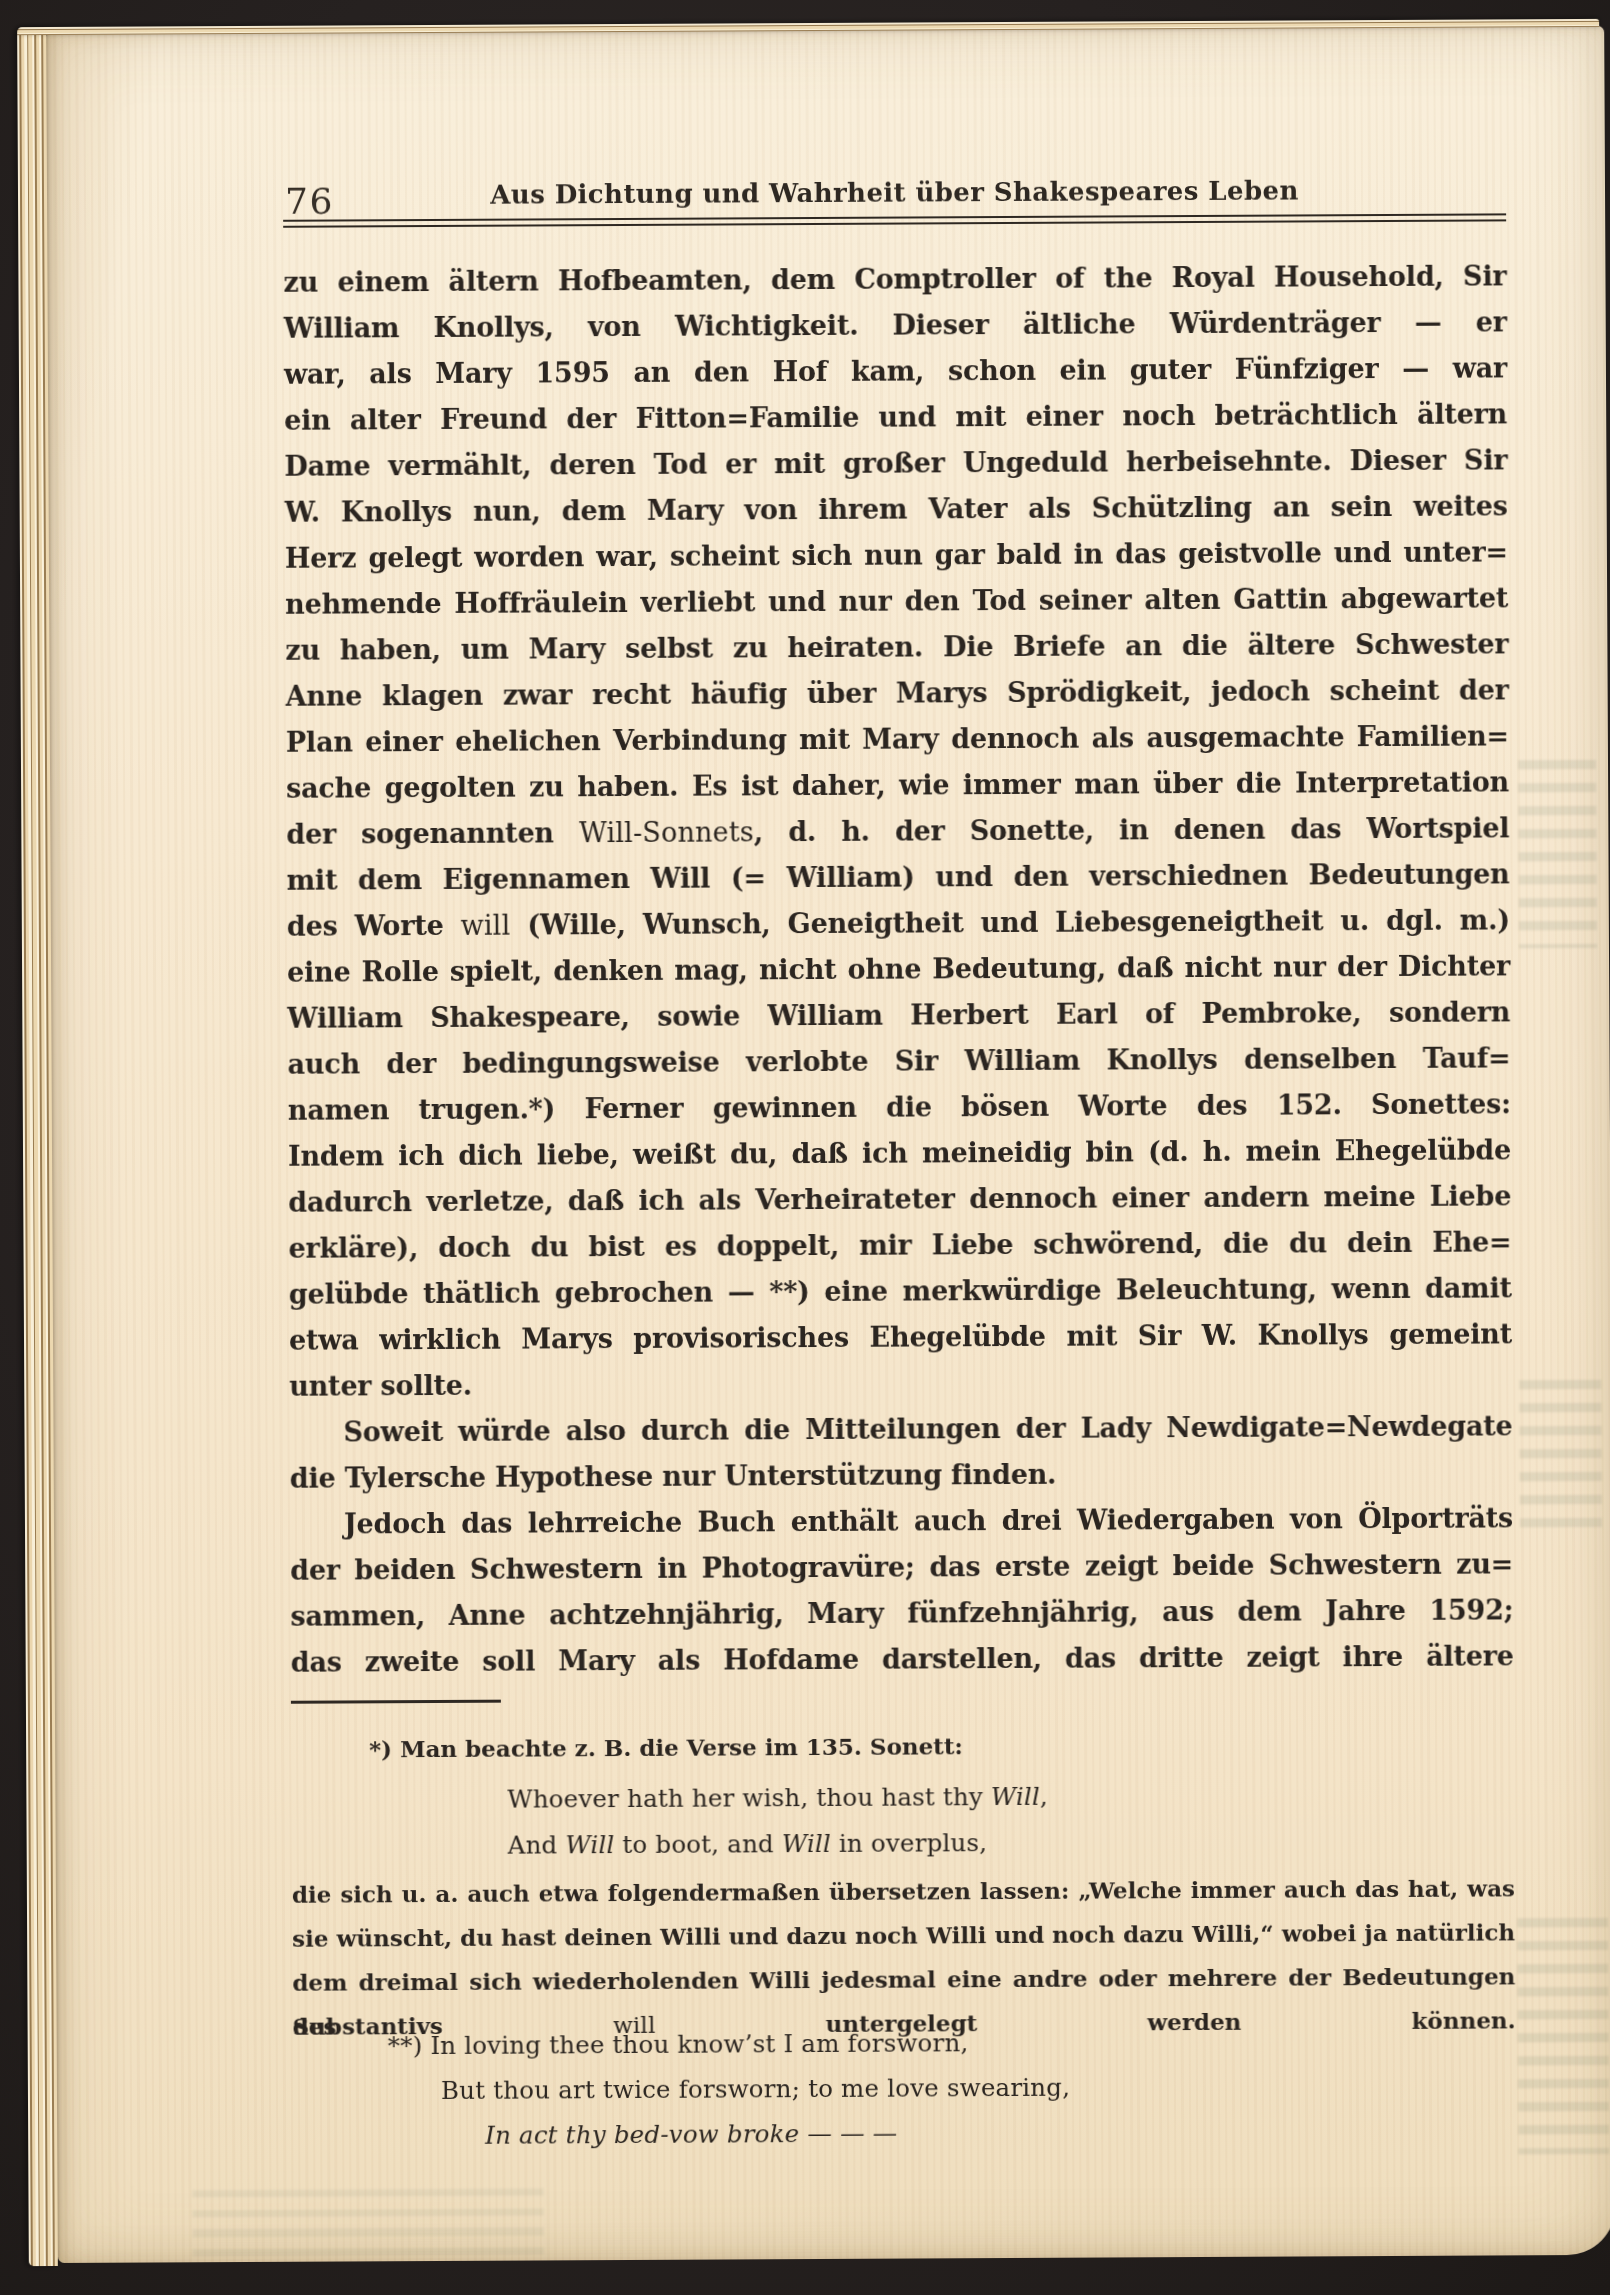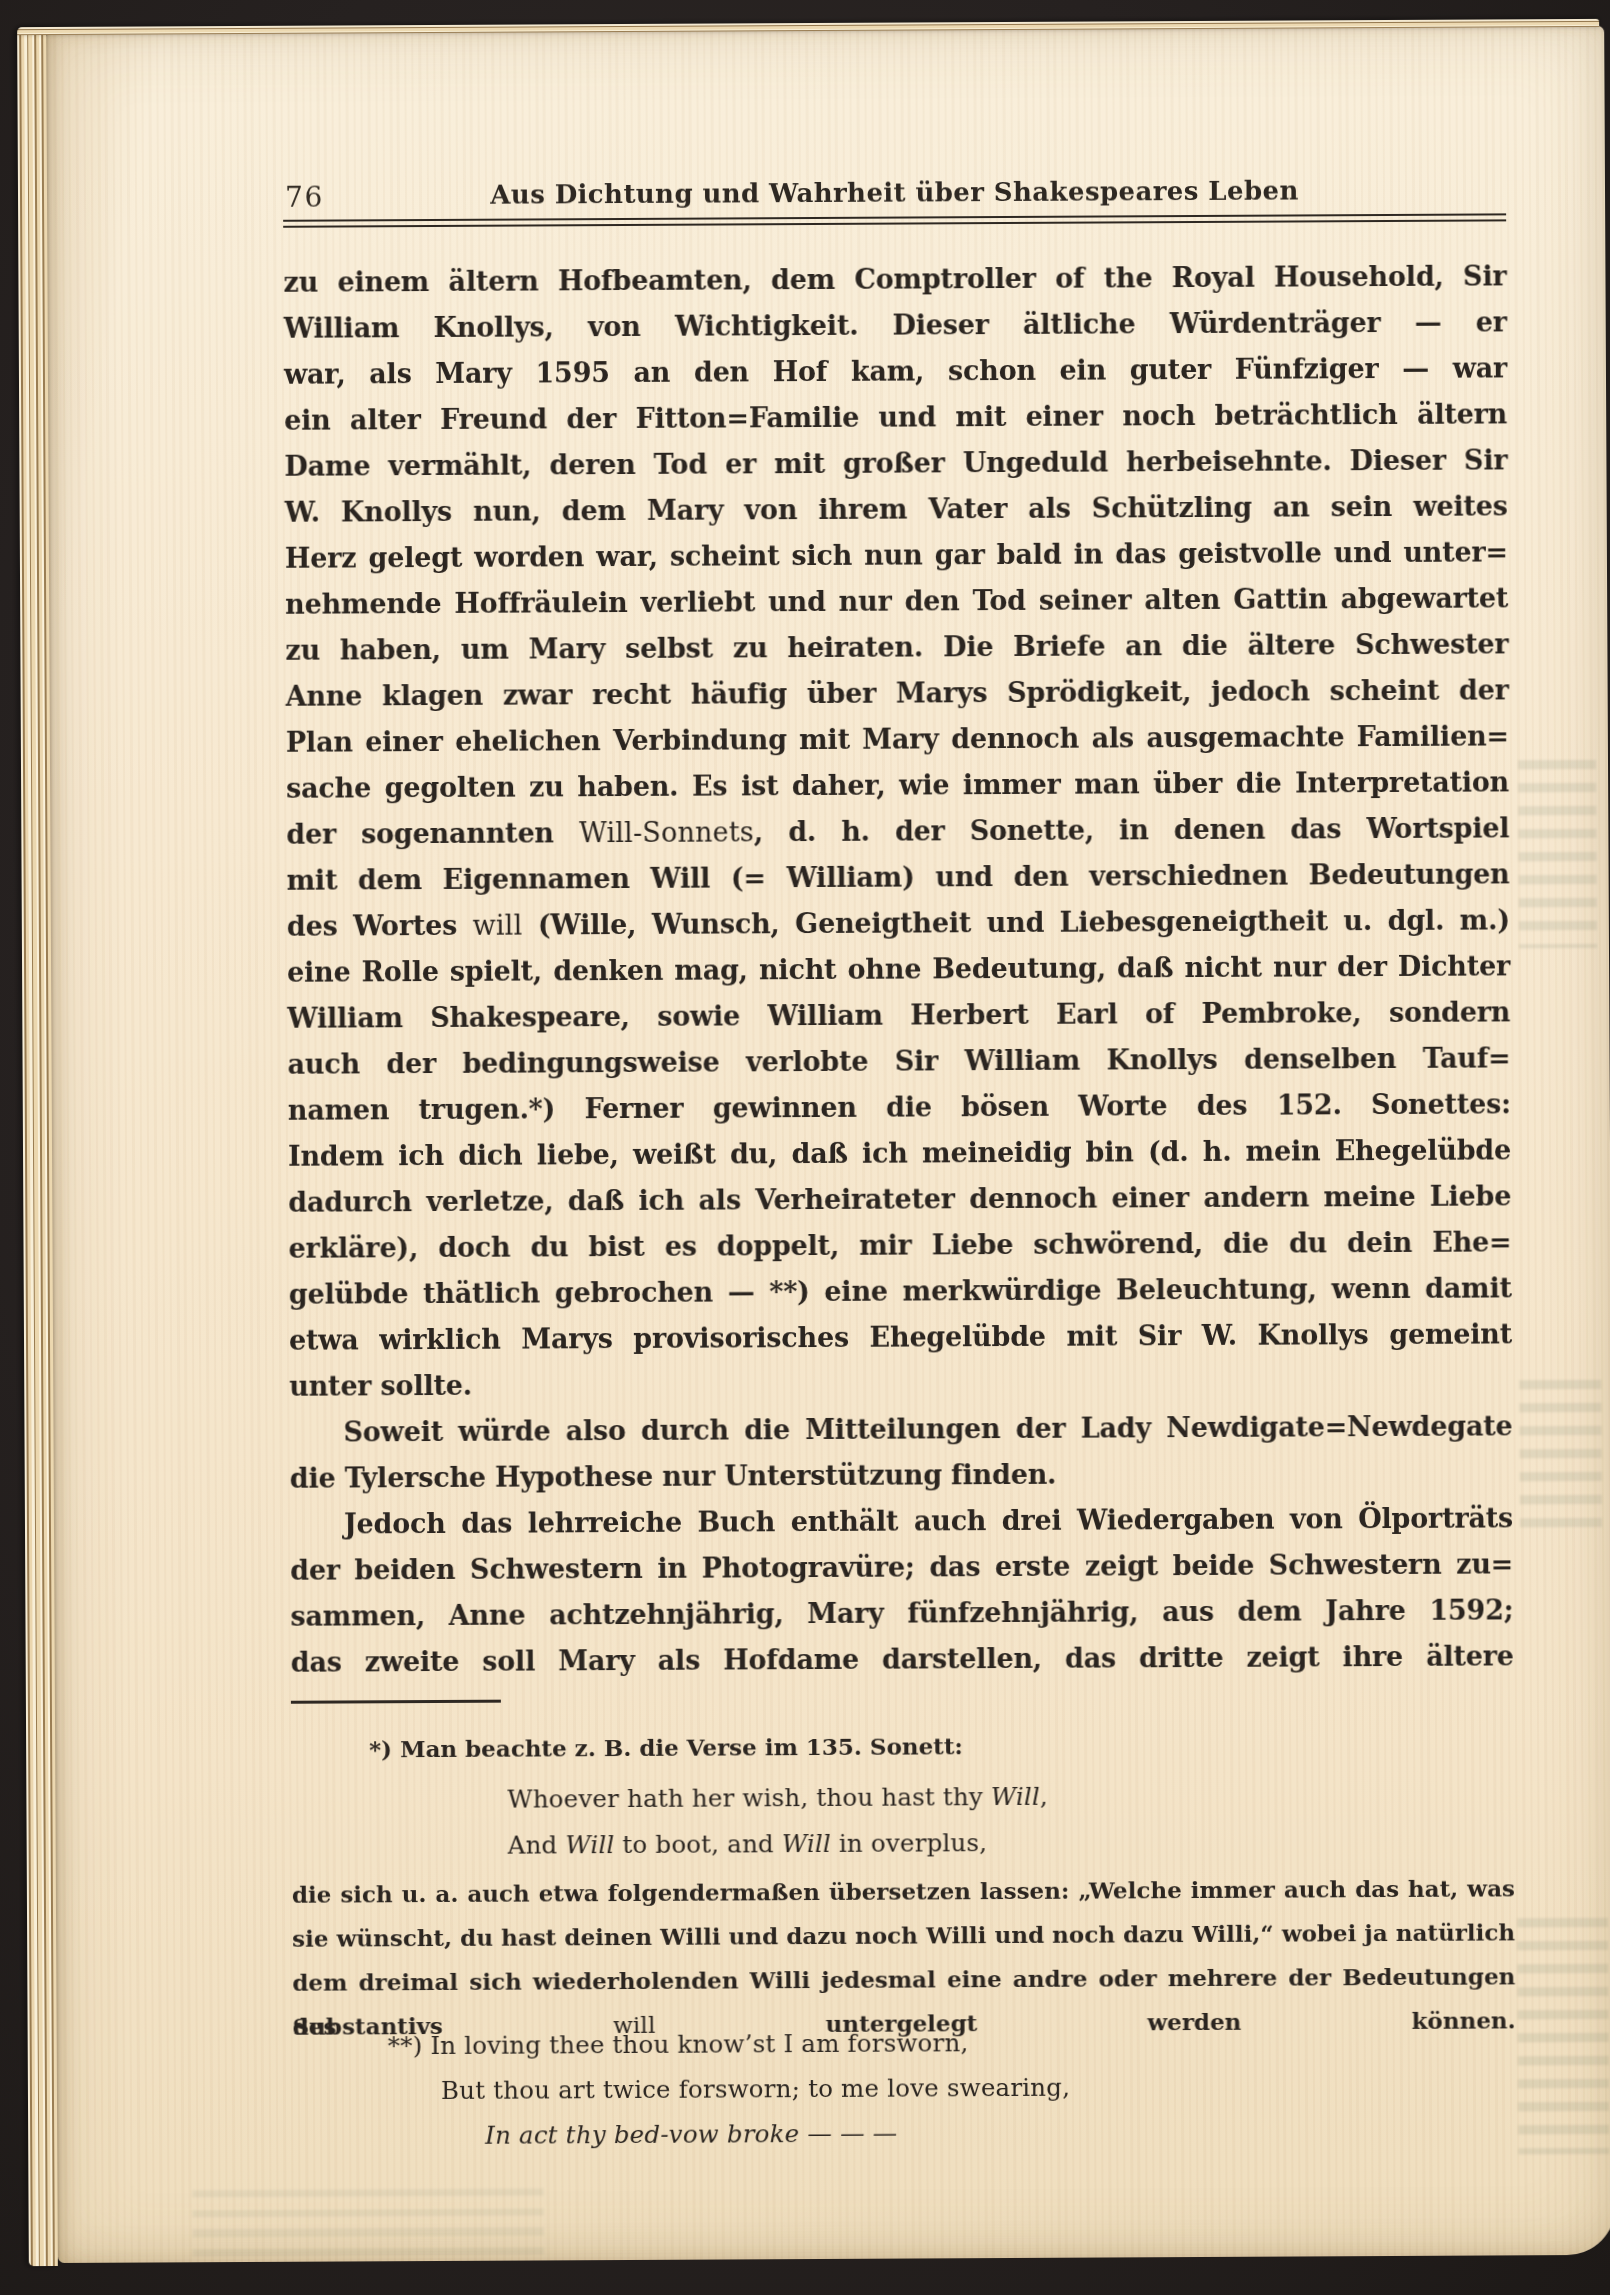--- a/index.html
+++ b/index.html
@@ -33,21 +33,21 @@
     background:
       repeating-linear-gradient(180deg, rgba(252,243,220,.9) 0 1.6px, rgba(141,112,70,.85) 1.6px 3.3px, rgba(238,219,180,.95) 3.3px 5.7px),
       linear-gradient(180deg,#9c8257,#e8d5ae);
     border-radius:4.9px 3.3px 0 0;
     box-shadow:0 -1.6px 4.9px rgba(0,0,0,.4);
   }
   .grain{position:absolute;inset:0;pointer-events:none;border-radius:inherit;
     background:repeating-linear-gradient(90deg, rgba(170,135,80,.05) 0 2.4px, rgba(255,255,255,0) 2.4px 7.3px);
     mix-blend-mode:multiply;}
   
-  .pagenum{position:absolute;left:238px;top:148px;font-size:28px;letter-spacing:1.6px;color:#352e26;}
+  .pagenum{position:absolute;left:238px;top:148px;font-size:36px;letter-spacing:1.6px;color:#352e26;}
   .runtitle{position:absolute;left:236px;top:148px;width:1223px;text-align:center;
     font-size:26px;font-weight:700;letter-spacing:0.4px;color:#2e2822;}
   .hrule{position:absolute;left:236px;top:187px;width:1223px;height:4.1px;
     border-top:2.4px solid #2e2822;border-bottom:2px solid #2e2822;}
   .bodytext{position:absolute;left:236px;top:227px;width:1223px;font-size:27px;letter-spacing:-0.2px;}
   .bodytext .line{height:46px;line-height:46px;white-space:normal;
     text-align:justify;text-align-last:justify;}
   .line.indent{padding-left:54px;}
   .line.end{text-align-last:left;}
   .s-f{font-weight:700;}
@@ -92,21 +92,21 @@
       <div class="line"><span class="s-f">Dame vermählt, deren Tod er mit großer Ungeduld herbeisehnte.  Dieser Sir</span></div>
       <div class="line"><span class="s-f">W. Knollys nun, dem Mary von ihrem Vater als Schützling an sein weites</span></div>
       <div class="line"><span class="s-f">Herz gelegt worden war, scheint sich nun gar bald in das geistvolle und unter=</span></div>
       <div class="line"><span class="s-f">nehmende Hoffräulein verliebt und nur den Tod seiner alten Gattin abgewartet</span></div>
       <div class="line"><span class="s-f">zu haben, um Mary selbst zu heiraten.  Die Briefe an die ältere Schwester</span></div>
       <div class="line"><span class="s-f">Anne klagen zwar recht häufig über Marys Sprödigkeit, jedoch scheint der</span></div>
       <div class="line"><span class="s-f">Plan einer ehelichen Verbindung mit Mary dennoch als ausgemachte Familien=</span></div>
       <div class="line"><span class="s-f">sache gegolten zu haben.  Es ist daher, wie immer man über die Interpretation</span></div>
       <div class="line"><span class="s-f">der sogenannten </span><span class="s-a">Will-Sonnets</span><span class="s-f">, d. h. der Sonette, in denen das Wortspiel</span></div>
       <div class="line"><span class="s-f">mit dem Eigennamen Will (= William) und den verschiednen Bedeutungen</span></div>
-      <div class="line"><span class="s-f">des Wortes </span><span class="s-a">will</span><span class="s-f"> (Wille, Wunsch, Geneigtheit und Liebesgeneigtheit u. dgl. m.)</span></div>
+      <div class="line"><span class="s-f">des Worte </span><span class="s-a">will</span><span class="s-f"> (Wille, Wunsch, Geneigtheit und Liebesgeneigtheit u. dgl. m.)</span></div>
       <div class="line"><span class="s-f">eine Rolle spielt, denken mag, nicht ohne Bedeutung, daß nicht nur der Dichter</span></div>
       <div class="line"><span class="s-f">William Shakespeare, sowie William Herbert Earl of Pembroke, sondern</span></div>
       <div class="line"><span class="s-f">auch der bedingungsweise verlobte Sir William Knollys denselben Tauf=</span></div>
       <div class="line"><span class="s-f">namen trugen.*)  Ferner gewinnen die bösen Worte des 152. Sonettes:</span></div>
       <div class="line"><span class="s-f">Indem ich dich liebe, weißt du, daß ich meineidig bin (d. h. mein Ehegelübde</span></div>
       <div class="line"><span class="s-f">dadurch verletze, daß ich als Verheirateter dennoch einer andern meine Liebe</span></div>
       <div class="line"><span class="s-f">erkläre), doch du bist es doppelt, mir Liebe schwörend, die du dein Ehe=</span></div>
       <div class="line"><span class="s-f">gelübde thätlich gebrochen — **) eine merkwürdige Beleuchtung, wenn damit</span></div>
       <div class="line"><span class="s-f">etwa wirklich Marys provisorisches Ehegelübde mit Sir W. Knollys gemeint</span></div>
       <div class="line end"><span class="s-f">unter sollte.</span></div>

